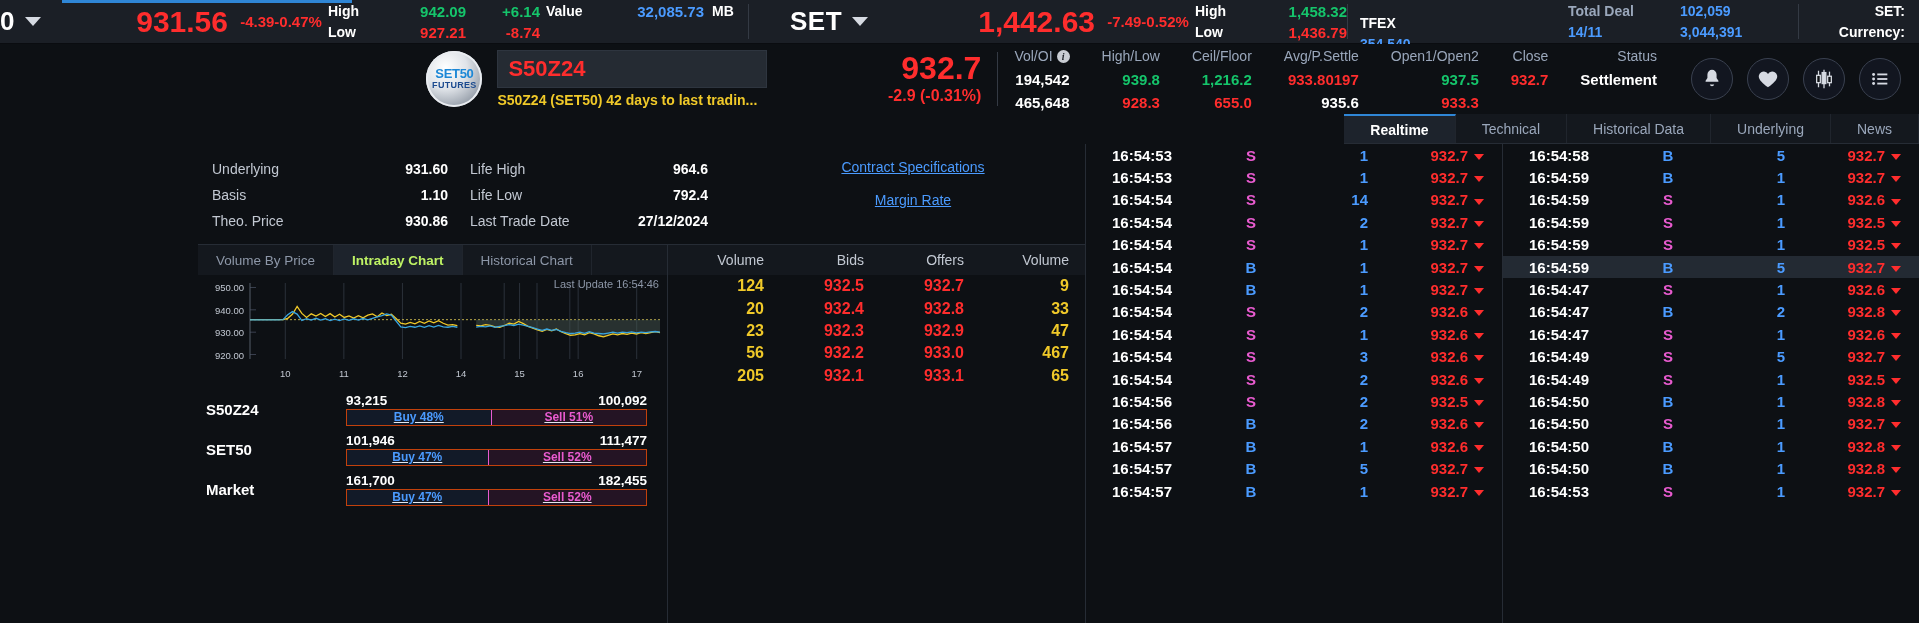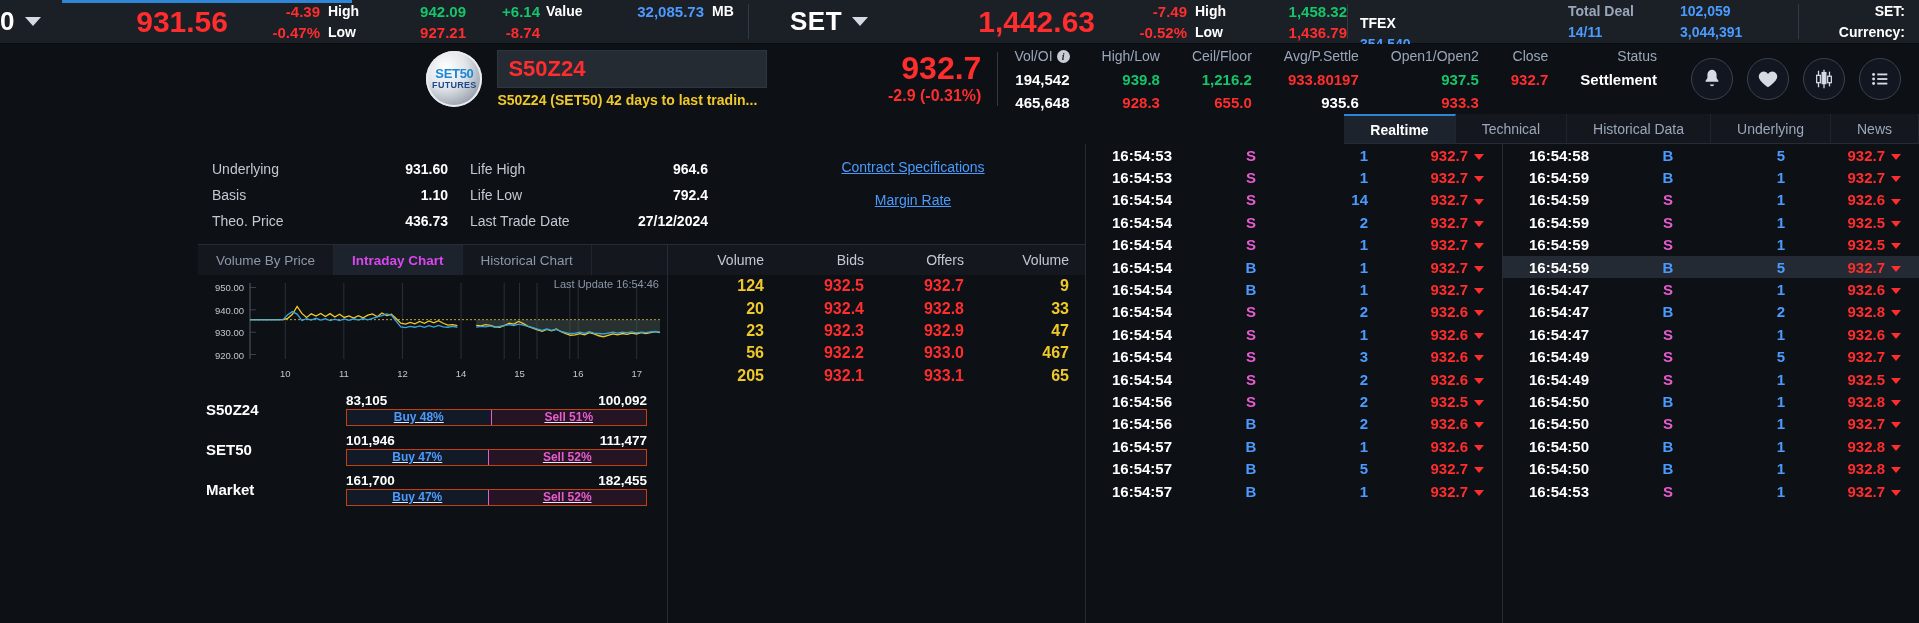--- a/index.html
+++ b/index.html
@@ -22,21 +22,21 @@
   .idx-name{
     width:150px; display:flex; align-items:center; justify-content:center; gap:10px;
     font-size:26px; font-weight:bold; color:#ffffff; letter-spacing:.5px;
   }
   .caret{ width:0;height:0;border-left:8px solid transparent;border-right:8px solid transparent;border-top:9px solid #d6dae2;}
   .idx-last{ width:180px; text-align:right; font-size:30px; font-weight:bold; padding-right:14px;}
   .neg{ color:#ff2d2d;}
   .pos{ color:#15c56b;}
   .blue{ color:#4b9bff;}
   .white{ color:#ffffff;}
-  .idx-chg{ width:78px; display:flex;flex-direction:column; align-items:flex-end; justify-content:center; font-size:15px; line-height:21px; font-weight:bold;}
+  .idx-chg{ width:78px; display:flex;flex-direction:row; align-items:flex-end; justify-content:center; font-size:15px; line-height:21px; font-weight:bold;}
   .idx-lbl{ width:50px; display:flex;flex-direction:column; justify-content:center; font-size:14px; line-height:21px; color:#ffffff; font-weight:bold; padding-left:8px;}
   .idx-hl{ width:96px; display:flex;flex-direction:column; align-items:flex-end; justify-content:center; font-size:15px;line-height:21px; font-weight:bold;}
   .idx-val{ width:74px; display:flex;flex-direction:column; align-items:flex-end; justify-content:center;font-size:15px;line-height:21px;font-weight:bold;}
   .idx-valname{ width:56px; display:flex;flex-direction:column;justify-content:center;font-size:14px;line-height:21px;color:#fff;font-weight:bold;padding-left:6px;}
   .idx-value{ width:108px; display:flex;flex-direction:column;align-items:flex-end;justify-content:center;font-size:15px;line-height:21px;font-weight:bold;}
   .idx-mb{width:44px;display:flex;flex-direction:column;justify-content:center;font-size:14px;line-height:21px;color:#fff;font-weight:bold;padding-left:8px;}
   .vsep{ width:1px; background:#343a44; margin:4px 0;}
   .accentline{ position:absolute; left:150px; right:0; top:0; height:3px; }
 
   .tfex{ display:flex;align-items:center;height:100%;}
@@ -113,21 +113,21 @@
   .lb{color:#c2c8d2;}
   .vb{font-weight:bold;color:#ffffff;}
   .links{ padding-left:70px; display:flex;flex-direction:column;gap:17px;padding-top:3px;}
   .link{ color:#4b9bff;text-decoration:underline;font-size:14px;text-align:center;width:270px;cursor:pointer;}
 
   
   .chartwrap{ flex:1; display:flex; min-height:0; border-top:1px solid #262c35;}
   .chartside{ width:470px; display:flex;flex-direction:column;min-height:0;border-right:1px solid #262c35;}
   .ctabs{height:30px;display:flex;align-items:stretch;background:#14181e;flex:0 0 30px;}
   .ctab{padding:0 18px;display:flex;align-items:center;font-size:13.5px;color:#8d97a8;border-right:1px solid #20252d;cursor:pointer;}
-  .ctab.active{background:#1d232c;color:#d946ef;font-weight:bold;}
+  .ctab.active{background:#1d232c;color:#bef264;font-weight:bold;}
   .chartbox{position:relative;height:110px;flex:0 0 110px;background:#0d1014;}
   .lastupd{position:absolute;right:8px;top:3px;font-size:11px;color:#8d97a8;}
   .bars{flex:1;padding:4px 0 0 0;}
   .barrow{display:flex;align-items:center;height:40px;}
   .barlabel{width:148px;font-size:15px;font-weight:bold;color:#fff;padding-left:8px;}
   .barbody{flex:1;padding-right:20px;}
   .barnums{display:flex;justify-content:space-between;font-size:13.5px;font-weight:bold;color:#fff;line-height:16px;}
   .bartrack{display:flex;height:17px;border:1px solid #c2410c;text-decoration:underline;}
   .barbuy{background:#121a28;color:#4b9bff;font-size:12px;font-weight:bold;display:flex;align-items:center;justify-content:center;}
   .barsell{background:#241424;color:#e95bd0;font-size:12px;font-weight:bold;display:flex;align-items:center;justify-content:center;border-left:1px solid #e95bd0;}
@@ -376,21 +376,21 @@
       <div class="infoblk">
         <div class="infocols">
           <div>
             <div class="row ic1 lb">Underlying</div>
             <div class="row ic1 lb">Basis</div>
             <div class="row ic1 lb">Theo. Price</div>
           </div>
           <div>
             <div class="row ic2 vb">931.60</div>
             <div class="row ic2 vb">1.10</div>
-            <div class="row ic2 vb">436.73</div>
+            <div class="row ic2 vb">930.86</div>
           </div>
           <div>
             <div class="row ic3 lb">Life High</div>
             <div class="row ic3 lb">Life Low</div>
             <div class="row ic3 lb">Last Trade Date</div>
           </div>
           <div>
             <div class="row ic4 vb pos">964.6</div>
             <div class="row ic4 vb neg">792.4</div>
             <div class="row ic4 vb white">27/12/2024</div>
@@ -447,21 +447,21 @@
                 <polyline points="52,44.88235294117647 56.712643678160916,44.88235294117647 61.42528735632184,44.88235294117647 66.13793103448276,44.88235294117647 70.85057471264368,44.88235294117647 75.5632183908046,44.88235294117647 80.27586206896552,44.88235294117647 84.98850574712644,44.65882352941171 89.70114942528735,39.741176470588336 94.41379310344828,36.61176470588225 99.12643678160919,39.07058823529407 103.83908045977012,45.55294117647048 108.55172413793103,43.76470588235294 113.26436781609195,45.10588235294123 117.97701149425288,43.317647058823425 122.6896551724138,45.10588235294123 127.40229885057471,43.76470588235294 132.11494252873564,45.55294117647048 136.82758620689657,44.21176470588245 141.54022988505747,45.55294117647048 146.25287356321837,43.9882352941177 150.9655172413793,45.32941176470598 155.67816091954023,43.76470588235294 160.39080459770116,45.10588235294123 165.10344827586206,43.541176470588184 169.816091954023,44.88235294117647 174.5287356321839,43.317647058823425 179.24137931034483,41.976470588235394 183.95402298850576,40.635294117647106 188.66666666666666,38.84705882352931 193.3793103448276,40.1882352941176 198.09195402298852,46 202.80459770114942,51.8117647058824 207.51724137931035,52.705882352941174 212.22988505747125,51.364705882352894 216.94252873563218,52.258823529411664 221.6551724137931,50.91764705882363 226.367816091954,52.258823529411664 231.08045977011494,50.694117647058874 235.79310344827587,52.03529411764716 240.50574712643677,50.470588235294116 245.2183908045977,51.8117647058824 249.93103448275863,52.258823529411664 254.64367816091954,51.364705882352894 259.35632183908046,52.258823529411664" fill="none" stroke="#3aa6e0" stroke-width="1.3"></polyline>
                 <polyline points="278.2068965517241,52.03529411764716 282.91954022988506,51.364705882352894 287.632183908046,51.8117647058824 292.34482758620686,50.91764705882363 297.0574712643678,52.258823529411664 301.7701149425287,51.364705882352894 306.48275862068965,50.694117647058874 311.1954022988506,49.576470588235345 315.9080459770115,50.470588235294116 320.62068965517244,49.12941176470583 325.3333333333333,50.023529411764606 330.04597701149424,51.364705882352894 334.7586206896552,52.705882352941174 339.4712643678161,54.04705882352946 344.18390804597703,55.38823529411775 348.8965517241379,54.04705882352946 353.60919540229884,55.38823529411775 358.32183908045977,54.49411764705872 363.0344827586207,56.28235294117652 367.7471264367816,57.62352941176481 372.4597701149425,58.51764705882358 377.17241379310343,58.07058823529407 381.88505747126436,57.1764705882353 386.5977011494253,58.294117647058826 391.3103448275862,56.72941176470578 396.02298850574715,58.07058823529407 400.735632183908,58.51764705882358 405.44827586206895,58.96470588235284 410.1609195402299,58.07058823529407 414.8735632183908,57.1764705882353 419.58620689655174,58.07058823529407 424.2988505747126,57.1764705882353 429.01149425287355,57.62352941176481 433.7241379310345,56.95294117647054 438.4367816091954,57.84705882352931 443.14942528735634,57.1764705882353 447.86206896551727,57.62352941176481 452.57471264367814,56.95294117647054 457.28735632183907,56.50588235294128 462,57.1764705882353" fill="none" stroke="#3aa6e0" stroke-width="1.3"></polyline>
               </svg>
           </div>
 
           <div class="bars" id="bars-section">
               <div class="barrow">
                 <div class="barlabel">S50Z24</div>
                 <div class="barbody">
                   <div class="barnums">
-                    <span>83,105</span>
+                    <span>93,215</span>
                     <span>100,092</span>
                   </div>
                   <div class="bartrack">
                     <div class="barbuy" style="width: 48%;">Buy 48%</div>
                     <div class="barsell" style="width: 52%;">Sell 51%</div>
                   </div>
                 </div>
               </div>
               <div class="barrow">
                 <div class="barlabel">SET50</div>

